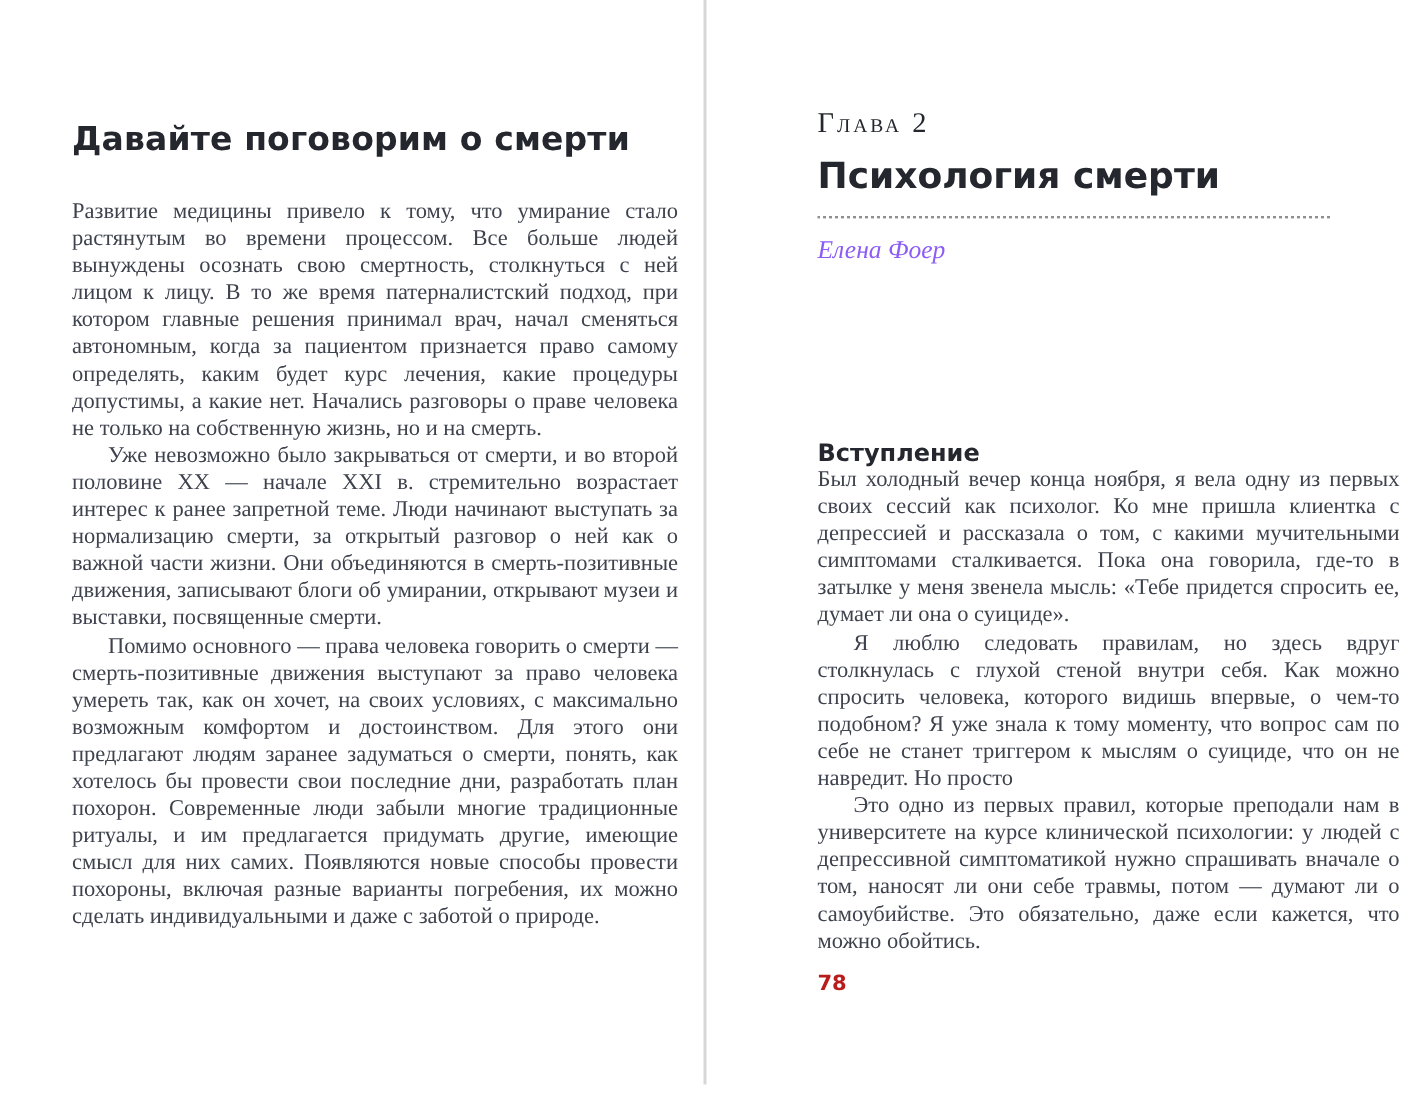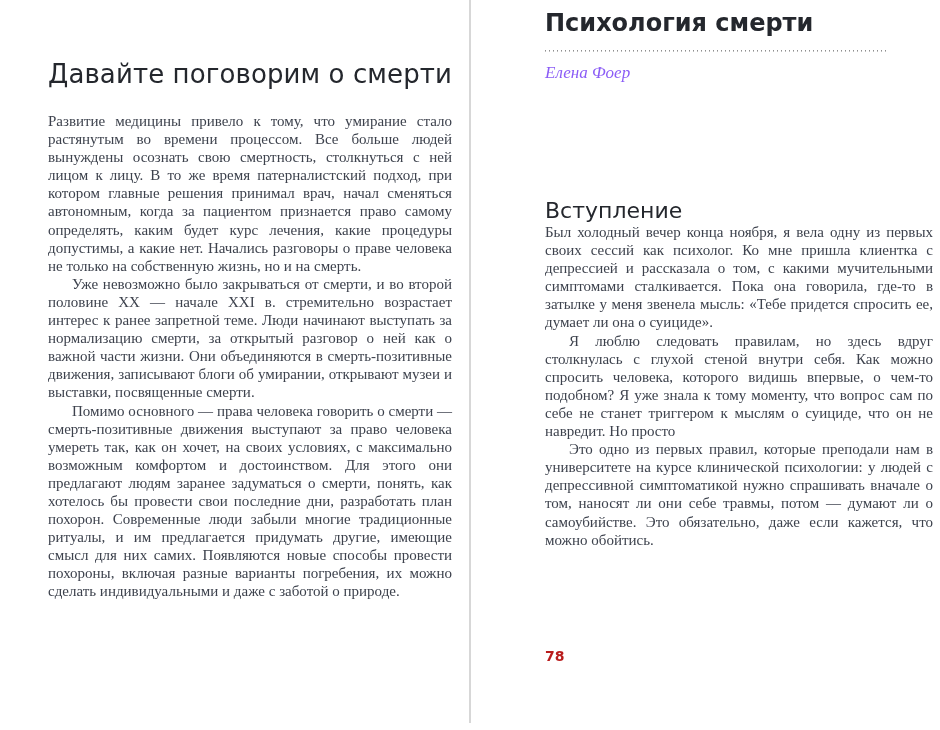--- a/index.html
+++ b/index.html
@@ -20,24 +20,24 @@
   .spread{position:absolute;inset:0;background:var(--page_bg);}
   .gutter{
     position:absolute;left:469px;top:0;width:1.5px;height:723px;
     background:var(--gutter_line);
   }
   .page{position:absolute;top:0;height:730px;}
   .page-left{left:48px;width:404px;}
   .page-right{left:545px;width:388px;}
 
   .left-heading{
-    margin-top:62px;
+    margin-top:82px;
     font-family:"DejaVu Sans", sans-serif;
-    font-weight:normal;
-    font-size:26px;
+    font-weight:bold;
+    font-size:22px;
     line-height:24px;
     color:var(--heading_text);
     letter-spacing:.1px;
   }
   .body-text p{
     font-size:15px;
     line-height:18.1px;
     text-align:justify;
     color:var(--body_text);
     hyphens:none;
@@ -72,22 +72,22 @@
   }
   .author{
     margin-top:11px;
     font-style:italic;
     font-size:17px;
     color:#8b5cf6;
   }
   .section-heading{
     margin-top:115px;
     font-family:"DejaVu Sans", sans-serif;
-    font-weight:normal;
-    font-size:22px;
+    font-weight:bold;
+    font-size:16px;
     color:var(--heading_text);
   }
   .page-right .body-text{margin-top:0;}
   .page-number{
     position:absolute;
     left:0;top:648px;
     font-family:"DejaVu Sans", sans-serif;
     font-weight:bold;
     font-size:14px;
     color:#b91c1c;
@@ -103,20 +103,21 @@
   <div class="page page-left">
     <h2 class="left-heading">Давайте поговорим о смерти</h2>
     <div class="body-text">
       <p>Развитие медицины привело к тому, что умирание стало растянутым во времени процессом. Все больше людей вынуждены осознать свою смертность, столкнуться с ней лицом к лицу. В то же время патерналистский подход, при котором главные решения принимал врач, начал сменяться автономным, когда за пациентом признается право самому определять, каким будет курс лечения, какие процедуры допустимы, а какие нет. Начались разговоры о праве человека не только на собственную жизнь, но и на смерть.</p>
       <p class="indent">Уже невозможно было закрываться от смерти, и во второй половине XX — начале XXI в. стремительно возрастает интерес к ранее запретной теме. Люди начинают выступать за нормализацию смерти, за открытый разговор о ней как о важной части жизни. Они объединяются в смерть-позитивные движения, записывают блоги об умирании, открывают музеи и выставки, посвященные смерти.</p>
       <p class="indent">Помимо основного — права человека говорить о смерти — смерть-позитивные движения выступают за право человека умереть так, как он хочет, на своих условиях, с максимально возможным комфортом и достоинством. Для этого они предлагают людям заранее задуматься о смерти, понять, как хотелось бы провести свои последние дни, разработать план похорон. Современные люди забыли многие традиционные ритуалы, и им предлагается придумать другие, имеющие смысл для них самих. Появляются новые способы провести похороны, включая разные варианты погребения, их можно сделать индивидуальными и даже с заботой о природе.</p>
     </div>
   </div>
 
   <div class="page page-right">
+    <div class="chapter-label">Глава 2</div>
     <h1 class="chapter-title">Психология смерти</h1>
     <div class="dotted-divider"></div>
     <div class="author">Елена Фоер</div>
     <h3 class="section-heading">Вступление</h3>
     <div class="body-text">
       <p>Был холодный вечер конца ноября, я вела одну из первых своих сессий как психолог. Ко мне пришла клиентка с депрессией и рассказала о том, с какими мучительными симптомами сталкивается. Пока она говорила, где-то в затылке у меня звенела мысль: «Тебе придется спросить ее, думает ли она о суициде».</p>
       <p class="indent">Я люблю следовать правилам, но здесь вдруг столкнулась с глухой стеной внутри себя. Как можно спросить человека, которого видишь впервые, о чем-то подобном? Я уже знала к тому моменту, что вопрос сам по себе не станет триггером к мыслям о суициде, что он не навредит. Но просто</p>
       <p class="indent">Это одно из первых правил, которые преподали нам в университете на курсе клинической психологии: у людей с депрессивной симптоматикой нужно спрашивать вначале о том, наносят ли они себе травмы, потом — думают ли о самоубийстве. Это обязательно, даже если кажется, что можно обойтись.</p>
     </div>
     <div class="page-number">78</div>

